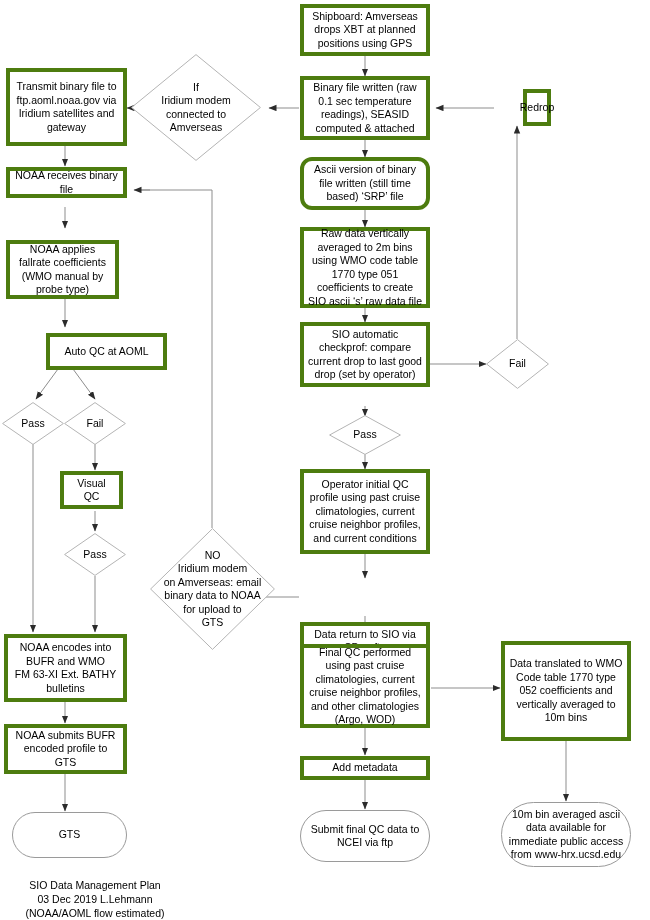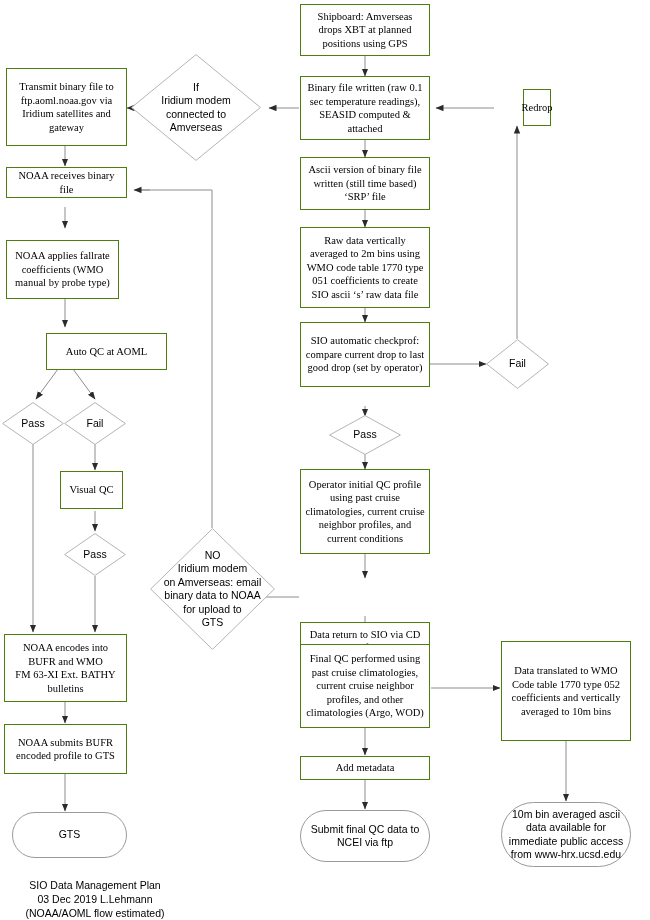--- a/index.html
+++ b/index.html
@@ -33,22 +33,21 @@
     align-items: center;
     justify-content: center;
     text-align: center;
     background: #ffffff;
     color: #000000;
     font-size: 10.5px;
     line-height: 13.5px;
     padding: 2px 4px;
   }
   .node.rect {
-    border: 1px solid #4d7c0f;
-    font-family: Liberation Serif, serif;
+    border: 4px solid #4d7c0f;
   }
   .node.stadium {
     border: 1px solid #9a9a9a;
     border-radius: 999px;
   }
   .node.diamond {
     border: none;
     background: transparent;
   }
   .diamond .dia-shape {
@@ -156,21 +155,21 @@
   </svg>
 
   <div class="node rect" style="left:300px; top:4px; width:130px; height:52px;">
     <span>Shipboard: Amverseas drops XBT at planned positions using GPS</span>
   </div>
 
   <div class="node rect" style="left:300px; top:76px; width:130px; height:64px;">
     <span>Binary file written (raw 0.1 sec temperature readings), SEASID computed &amp; attached</span>
   </div>
 
-  <div class="node rect" style="left:300px; top:157px; width:130px; height:53px;">
+  <div class="node rect" style="left:300px; top:157px; width:130px; height:53px;border-radius:12px;">
     <span>Ascii version of binary file written (still time based) ‘SRP’ file</span>
   </div>
 
   <div class="node rect" style="left:300px; top:227px; width:130px; height:81px;align-items:center;">
     <span>Raw data vertically averaged to 2m bins using WMO code table 1770 type 051 coefficients to create SIO ascii ‘s’ raw data file</span>
   </div>
 
   <div class="node rect" style="left:300px; top:322px; width:130px; height:65px;">
     <span>SIO automatic checkprof: compare current drop to last good drop (set by operator)</span>
   </div>

